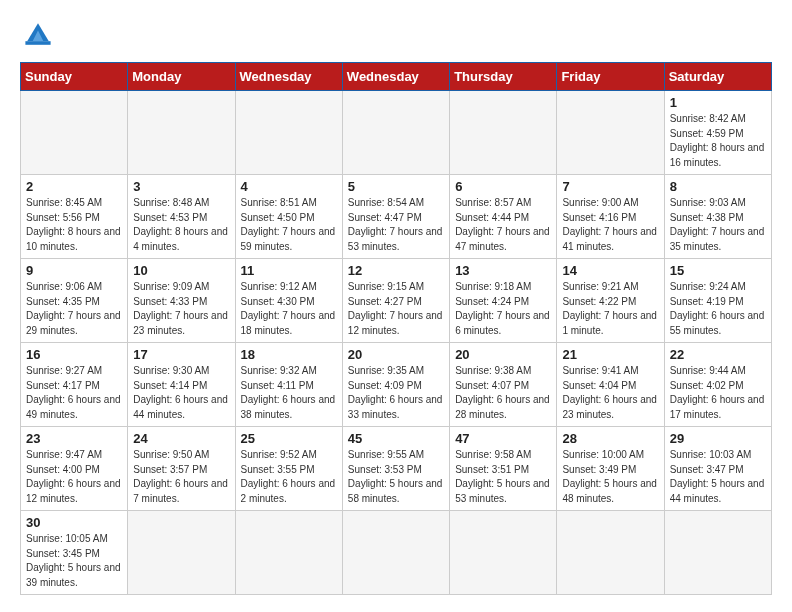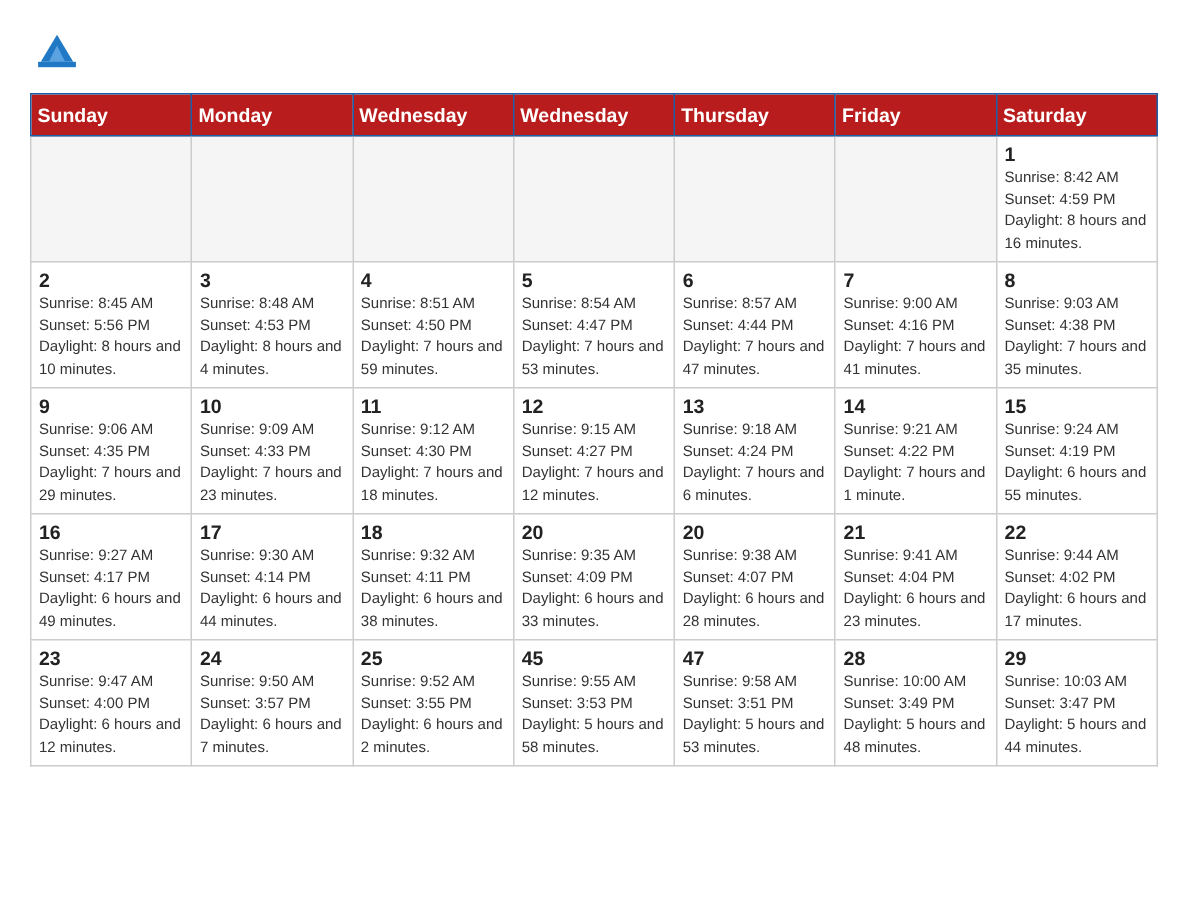--- a/index.html
+++ b/index.html
@@ -340,15 +340,30 @@
 and 48 minutes.</div>
           </td>
           <td>
             <span class="day-num">29</span>
             <div class="day-info">Sunrise: 10:03 AM
 Sunset: 3:47 PM
 Daylight: 5 hours
 and 44 minutes.</div>
           </td>
         </tr>
+        <tr class="week-row">
+          <td>
+            <span class="day-num">30</span>
+            <div class="day-info">Sunrise: 10:05 AM
+Sunset: 3:45 PM
+Daylight: 5 hours
+and 39 minutes.</div>
+          </td>
+          <td class="empty"></td>
+          <td class="empty"></td>
+          <td class="empty"></td>
+          <td class="empty"></td>
+          <td class="empty"></td>
+          <td class="empty"></td>
+        </tr>
       </tbody>
   </table>
 </div>
 
 </body></html>

